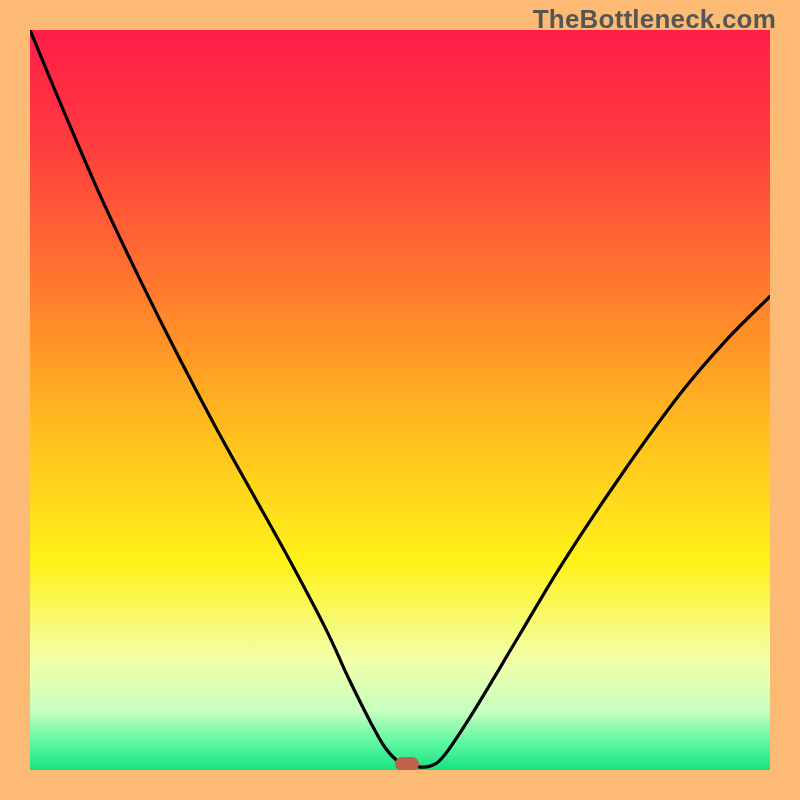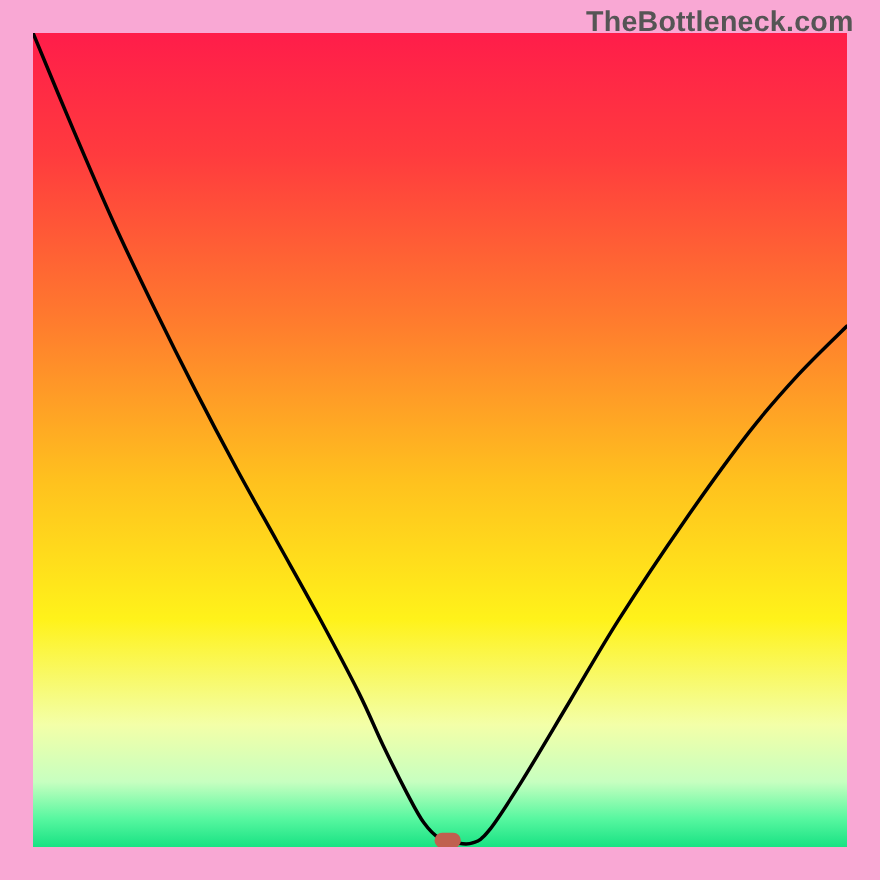--- a/index.html
+++ b/index.html
@@ -8,21 +8,21 @@
     width: 800px;
     height: 800px;
     background: #000;
     font-family: Arial, Helvetica, sans-serif;
     overflow: hidden;
   }
   .frame {
     position: relative;
     width: 800px;
     height: 800px;
-    background: #f9a8d4;
+    background: #fdba74;
   }
   .attribution {
     position: absolute;
     top: 4px;
     right: 24px;
     color: #555;
     font-size: 26px;
     font-weight: 600;
     letter-spacing: 0.2px;
     z-index: 3;

